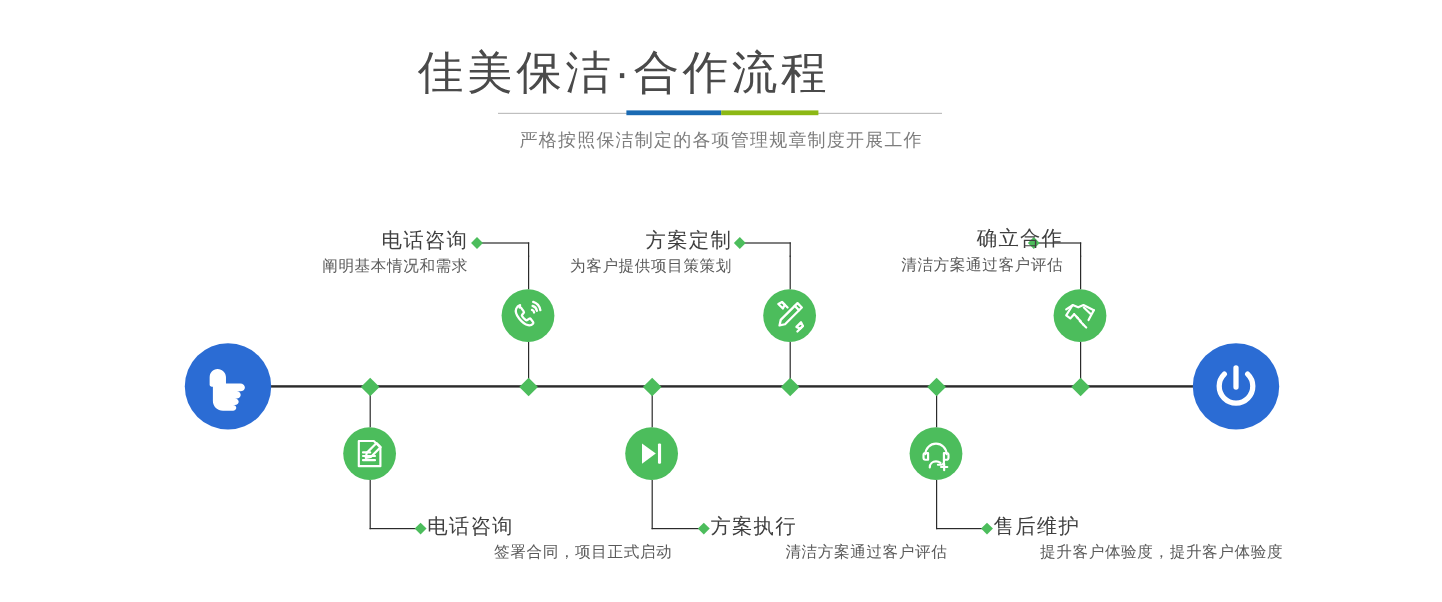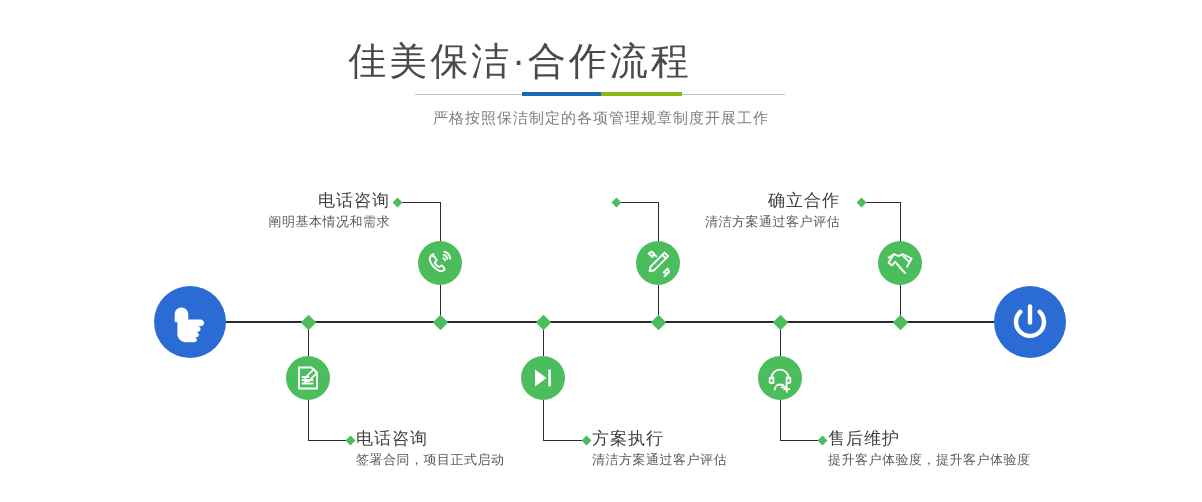--- a/index.html
+++ b/index.html
@@ -57,21 +57,21 @@
     transform:rotate(45deg);
   }
 
   
   .label{position:absolute;white-space:nowrap;}
   .label .ttl{font-size:17px;line-height:22px;color:#3f3f3f;letter-spacing:1px;}
   .label .sub{font-size:13px;line-height:20px;color:#5a5a5a;letter-spacing:0.5px;}
   .label.top .ttl{text-align:right;}
   .label.top .sub{text-align:right;}
   .label.bottom .ttl{text-align:left;}
-  .label.bottom .sub{text-align:left;}
+  .label.bottom .sub{text-align:center;}
 
   
   .tipdot{
     position:absolute;width:7px;height:7px;background:#4cbd5c;
     transform:rotate(45deg);
   }
 </style>
 </head>
 <body>
 
@@ -137,20 +137,24 @@
         <path d="M33.1 30.7l-4.6 4.6"></path>
       </g>
     </svg>
   </div>
   <div class="stem" style="left:658px;top:213px;height:28px;"></div>
   <div class="stem" style="left:658px;top:285px;height:37px;"></div>
   <div class="arm" style="left:617px;top:202px;width:42px;"></div>
   <div class="stem" style="left:658px;top:202px;height:12px;"></div>
   <div class="tipdot" style="left:613px;top:199px;"></div>
   <div class="diamond" style="left:653px;top:317px;"></div>
+  <div class="label top" style="left:370px;top:190px;width:240px;">
+    <div class="ttl">方案定制</div>
+    <div class="sub">为客户提供项目策策划</div>
+  </div>
 
   <div class="node-circle" style="left:878px;top:241px;">
     <svg width="44" height="44" viewBox="0 0 44 44">
       <g fill="none" stroke="#ffffff" stroke-width="1.8" stroke-linecap="round" stroke-linejoin="round">
         <path d="M10.5 16.8l5.4-3.6 4.6 1.9 4.4-1.9 8.6 4.3"></path>
         <path d="M15.9 13.2l-5.4 8.6 3.4 2.6 3.2-3.6"></path>
         <path d="M33.5 17.5l-4.4 8.2"></path>
         <path d="M17.1 20.8l3.2 3.2"></path>
         <path d="M19.3 23.4l3.4 3.4"></path>
         <path d="M21.8 26.5l3.1 3.1"></path>
@@ -158,21 +162,21 @@
         <path d="M25.2 15.2l5.4 5.2"></path>
       </g>
     </svg>
   </div>
   <div class="stem" style="left:900px;top:213px;height:28px;"></div>
   <div class="stem" style="left:900px;top:285px;height:37px;"></div>
   <div class="arm" style="left:862px;top:202px;width:39px;"></div>
   <div class="stem" style="left:900px;top:202px;height:12px;"></div>
   <div class="tipdot" style="left:858px;top:199px;"></div>
   <div class="diamond" style="left:895px;top:317px;"></div>
-  <div class="label top" style="left:600px;top:190px;width:240px;">
+  <div class="label top" style="left:646px;top:190px;width:240px;font-family:Liberation Mono, monospace;">
     <div class="ttl">确立合作</div>
     <div class="sub">清洁方案通过客户评估</div>
   </div>
 
   <div class="node-circle" style="left:286px;top:356px;">
     <svg width="44" height="44" viewBox="0 0 44 44">
       <g fill="none" stroke="#ffffff" stroke-width="1.8" stroke-linecap="round" stroke-linejoin="round">
         <path d="M13 11.5h12.5l5.5 5.5v15.5H13z"></path>
         <path d="M16.5 24h10M16.5 27.5h10M16.5 21h6"></path>
         <path d="M27.8 13.2l3.4 3.4-8.2 8.2-4.2.8.8-4.2z"></path>

